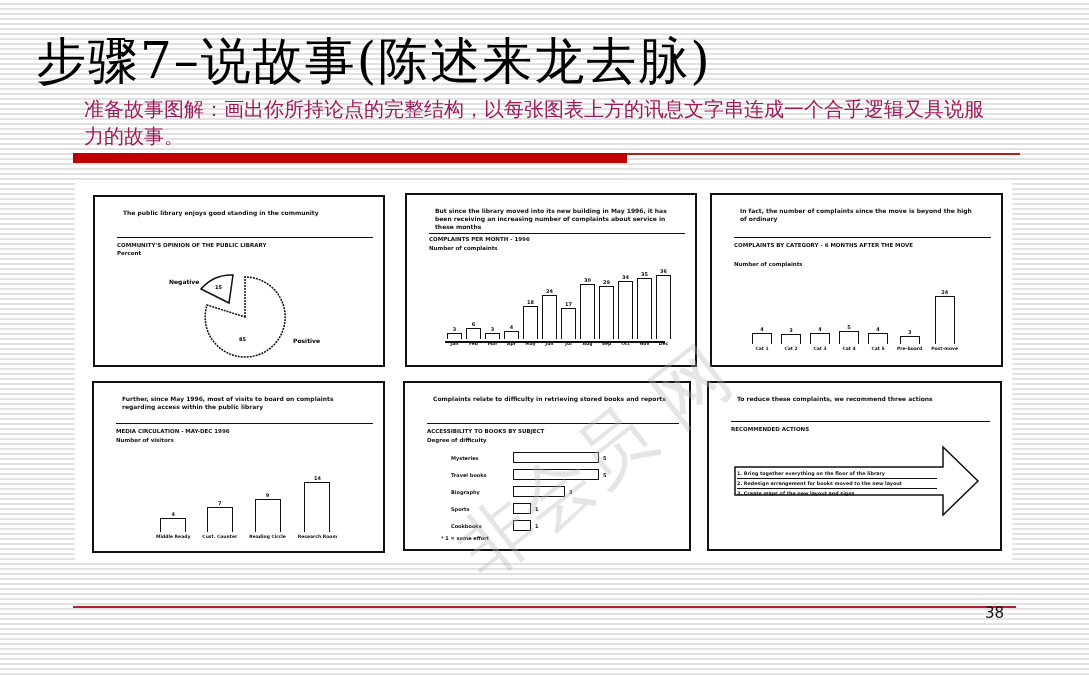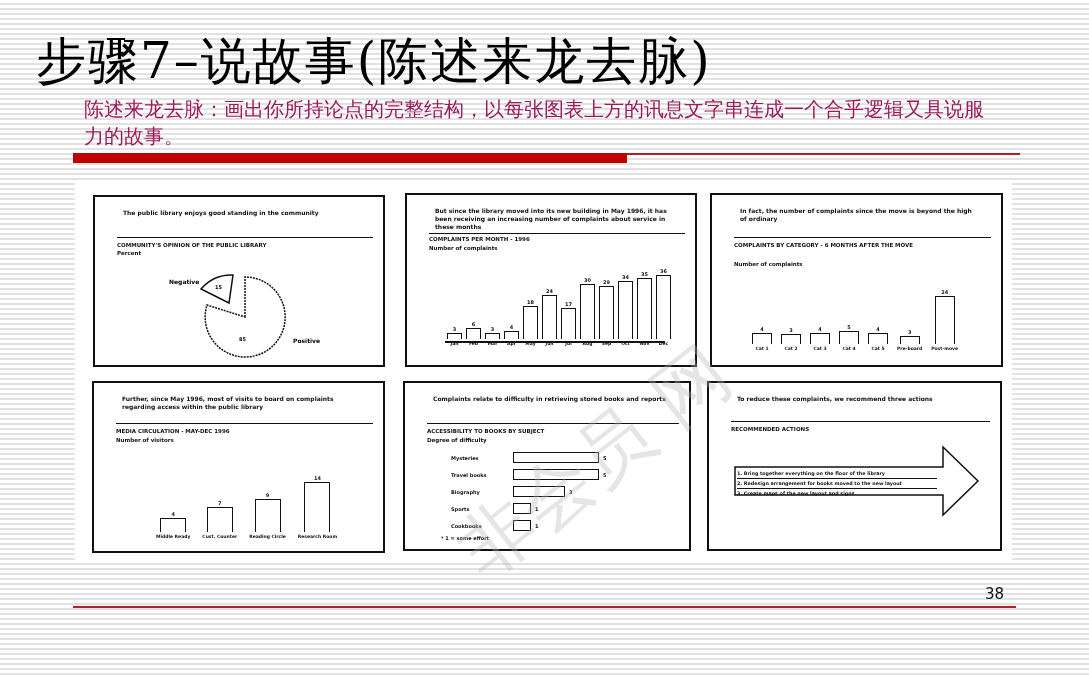--- a/index.html
+++ b/index.html
@@ -13,21 +13,21 @@
     font-family:"DejaVu Serif",serif;font-size:50px;color:#000;letter-spacing:2px;
     line-height:62px;white-space:nowrap;
   }
   .subtitle{
     position:absolute;left:84px;top:96px;width:900px;
     font-family:"DejaVu Serif",serif;font-size:20px;line-height:27px;color:#9b1a5a;
   }
   .bar-thick{position:absolute;left:73px;top:153px;width:554px;height:10px;background:#c00000;}
   .bar-thin{position:absolute;left:627px;top:153px;width:393px;height:2px;background:#b02020;}
   .footer-line{position:absolute;left:73px;top:606px;width:943px;height:2px;background:#b02030;}
-  .page-num{position:absolute;left:985px;top:585px;font-family:"DejaVu Sans",sans-serif;font-size:15px;color:#111;}
+  .page-num{position:absolute;left:985px;top:604px;font-family:"DejaVu Sans",sans-serif;font-size:15px;color:#111;}
 
   .image-area{
     position:absolute;left:75px;top:183px;width:937px;height:380px;background:#fff;
   }
   .panel{
     position:absolute;border:2px solid #111;background:#fff;box-sizing:border-box;
     font-family:"DejaVu Sans",sans-serif;color:#111;overflow:hidden;
   }
   .panel .msg{position:absolute;left:28px;top:12px;width:240px;font-size:6px;font-weight:bold;line-height:8px;}
   .panel .rule{position:absolute;left:22px;right:10px;height:1px;background:#111;}
@@ -49,21 +49,21 @@
 
   .watermark{
     position:absolute;left:360px;top:230px;font-size:74px;color:rgba(180,180,180,0.35);
     transform:rotate(-38deg);white-space:nowrap;font-family:"DejaVu Sans",sans-serif;pointer-events:none;
   }
 </style>
 </head>
 <body>
 
 <div class="title">步骤7–说故事(陈述来龙去脉)</div>
-<div class="subtitle">陈述来龙去脉：画出你所持论点的完整结构，以每张图表上方的讯息文字串连成一个合乎逻辑又具说服力的故事。</div>
+<div class="subtitle">准备故事图解：画出你所持论点的完整结构，以每张图表上方的讯息文字串连成一个合乎逻辑又具说服力的故事。</div>
 <div class="bar-thick"></div>
 <div class="bar-thin"></div>
 
 <div class="image-area">
 
   <div class="panel" style="left:18px;top:12px;width:292px;height:172px;">
     <div class="msg">The public library enjoys good standing in the community</div>
     <div class="rule" style="top:40px;"></div>
     <div class="ctitle" style="top:44px;">Community's opinion of the public library</div>
     <div class="unit" style="top:53px;">Percent</div>

